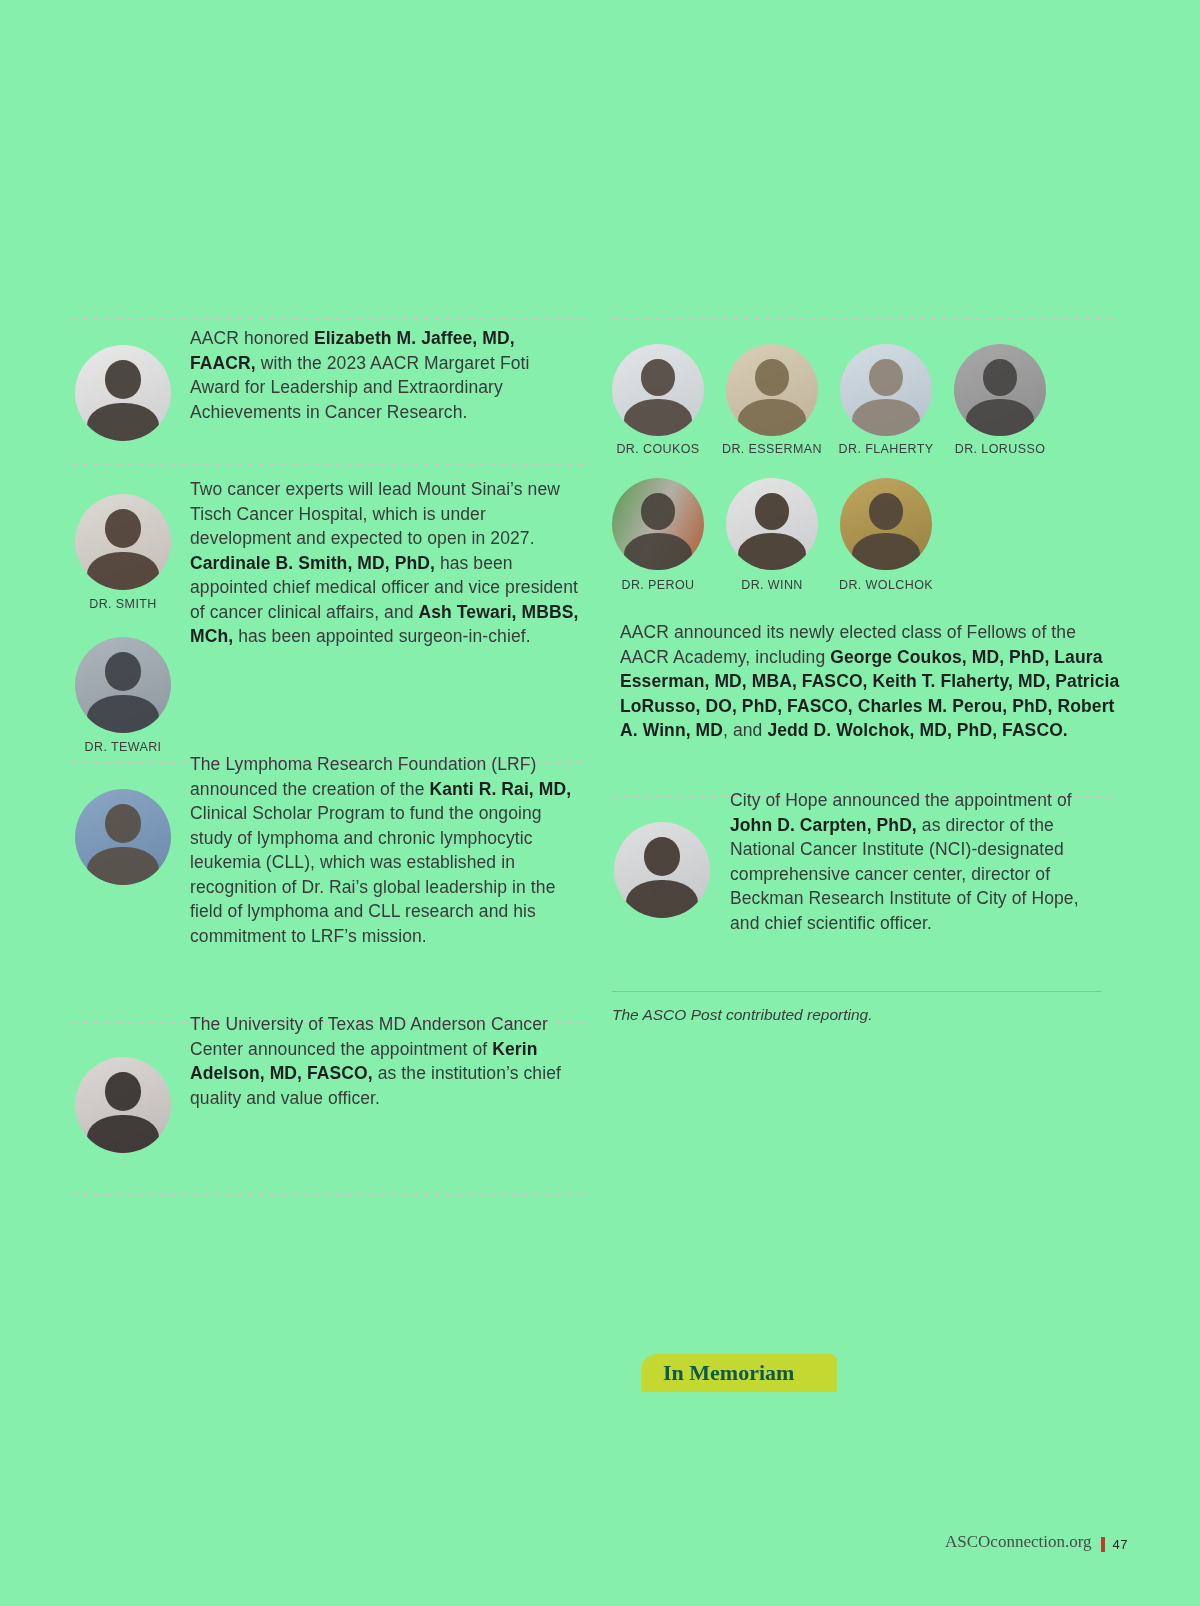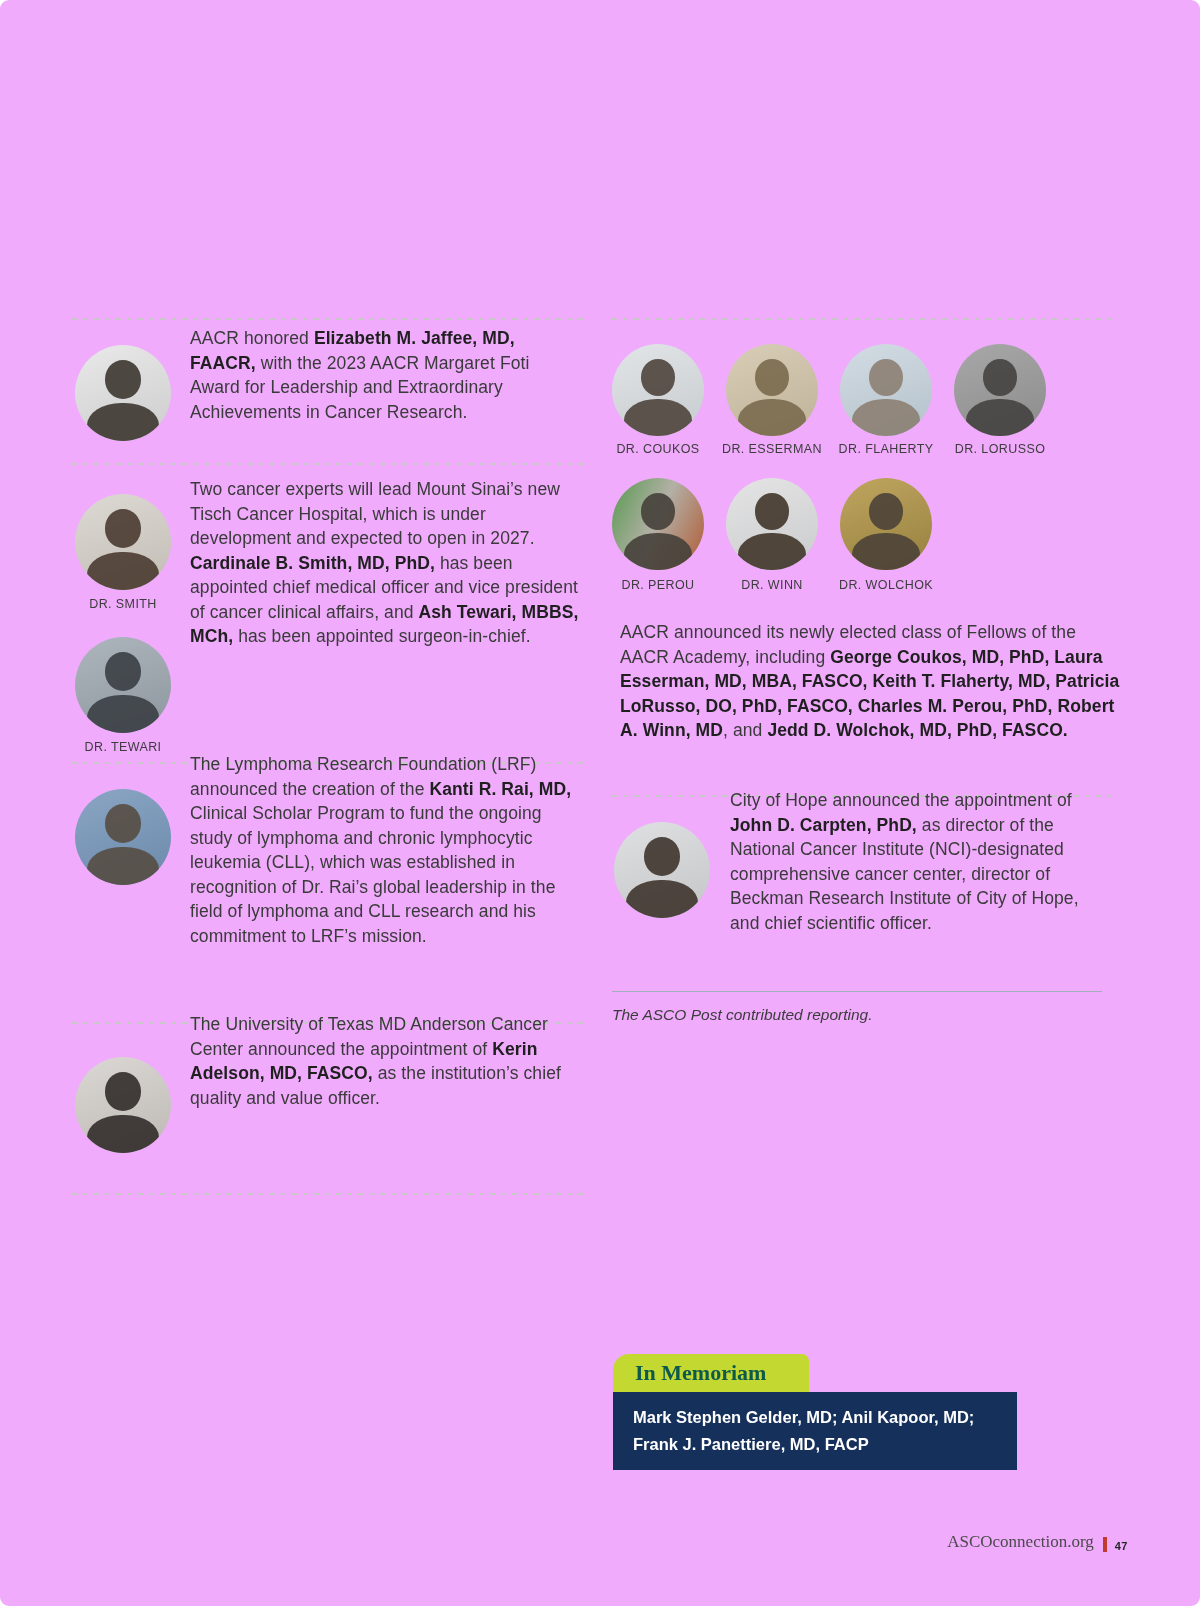--- a/index.html
+++ b/index.html
@@ -1,18 +1,18 @@
 <!DOCTYPE html>
 <html><head>
 <meta charset="utf-8">
 <style>
   html,body{margin:0;padding:0;background:#ffffff;}
   .page{
-    position:relative;width:1200px;height:1606px;background:#f0abfc;overflow:hidden;
-    font-family:"Liberation Sans","DejaVu Sans",sans-serif;color:#343434;border-radius:9px;
+    position:relative;width:1200px;height:1606px;background:#86efac;overflow:hidden;
+    font-family:"Liberation Sans","DejaVu Sans",sans-serif;color:#343434;
   }
   
   .dash{position:absolute;height:2px;background:repeating-linear-gradient(90deg,#c7c7c7 0 5px,transparent 5px 11px);}
   
   .news-text{position:absolute;font-size:17.5px;line-height:24.5px;color:#3a3a3a;letter-spacing:.1px;}
   .news-text b{color:#1f1f1f;font-weight:bold;}
   
   .photo{position:absolute;border-radius:50%;overflow:hidden;background:linear-gradient(160deg,#ececec 0%,#d2d2d4 100%);}
   .photo::before{content:"";position:absolute;left:31%;top:16%;width:38%;height:40%;border-radius:50%;background:currentColor;opacity:.9;}
   .photo::after{content:"";position:absolute;left:13%;top:60%;width:74%;height:48%;border-radius:48% 48% 0 0;background:currentColor;opacity:.9;}
@@ -31,29 +31,29 @@
   .t-perou{color:#45403a;background:linear-gradient(115deg,#57994f 0%,#b3b0a6 48%,#b05a33 100%);}
   .t-winn{color:#40352a;background:linear-gradient(160deg,#e4e4e5,#cacbcc);}
   .t-wolchok{color:#4d4238;background:linear-gradient(160deg,#bfa55f,#96803f);}
   .t-carpten{color:#3e342e;background:linear-gradient(160deg,#dfe0e1,#c4c5c7);}
   
   .photo-label{position:absolute;font-size:12.5px;letter-spacing:.4px;color:#3c3c3c;text-align:center;line-height:14px;}
   
   .rule{position:absolute;height:1px;background:#9fb0ba;}
   .credit{position:absolute;font-size:15.5px;font-style:italic;color:#3c3c3c;}
   
-  .mem-tab{position:absolute;border-radius:16px 7px 0 0;}
+  .mem-tab{position:absolute;border-radius:16px 7px 0 0;margin-left:28px;}
   .mem-title{font-family:"Liberation Serif","DejaVu Serif",serif;font-weight:bold;font-size:22px;line-height:38px;padding-left:22px;}
   .mem-box{position:absolute;box-sizing:border-box;padding:12px 20px;}
   .mem-names{color:#ffffff;font-weight:bold;font-size:16.5px;line-height:27px;}
   
   .footer{position:absolute;display:flex;align-items:flex-end;}
   .footer-site{font-family:"Liberation Serif","DejaVu Serif",serif;font-size:17px;color:#4a4a4a;}
   .footer-bar{display:inline-block;width:4px;height:15px;background:#c13a30;margin:0 8px 0 9px;}
-  .footer-num{font-size:11px;font-weight:bold;color:#262626;letter-spacing:.5px;}
+  .footer-num{font-size:13px;font-weight:normal;color:#262626;letter-spacing:.5px;}
 </style>
 </head>
 <body>
 
 <div class="page">
 
   <div class="dash" style="left:72px;top:318px;width:514px;"></div>
 
   <div class="photo p96 t-jaffee" style="left:75px;top:345px;"></div>
   <p class="news-text" style="left:190px;top:326px;width:392px;margin:0;"><span>AACR honored </span><b>Elizabeth M. Jaffee, MD, FAACR,</b><span> with the 2023 AACR Margaret Foti Award for Leadership and Extraordinary Achievements in Cancer Research.</span></p>
@@ -102,23 +102,20 @@
 
   <div class="photo p96 t-carpten" style="left:614px;top:822px;"></div>
   <p class="news-text" style="left:730px;top:788px;width:372px;margin:0;"><span>City of Hope announced the appointment of </span><b>John D. Carpten, PhD,</b><span> as director of the National Cancer Institute (NCI)-designated comprehensive cancer center, director of Beckman Research Institute of City of Hope, and chief scientific officer.</span></p>
 
   <div class="rule" style="left:612px;top:991px;width:490px;"></div>
   <div class="credit" style="left:612px;top:1006px;">The ASCO Post contributed reporting.</div>
 
   <div class="mem-tab" style="left:613px;top:1354px;width:196px;height:38px;background:#c3d831;">
     <div class="mem-title" style="color:#0d5a4c;">In Memoriam</div>
   </div>
-  <div class="mem-box" style="left:613px;top:1392px;width:404px;height:78px;background:#16305c;">
-    <div class="mem-names">Mark Stephen Gelder, MD; Anil Kapoor, MD; Frank J. Panettiere, MD, FACP</div>
-  </div>
 
   <div class="footer" style="right:72px;top:1532px;">
     <span class="footer-site">ASCOconnection.org</span>
     <span class="footer-bar"></span>
     <span class="footer-num">47</span>
   </div>
 
 </div>
 
 </body></html>

